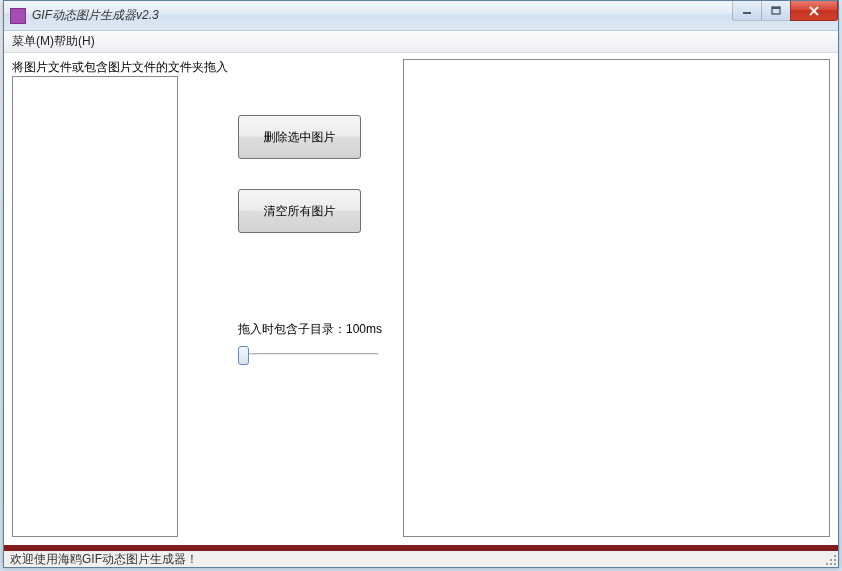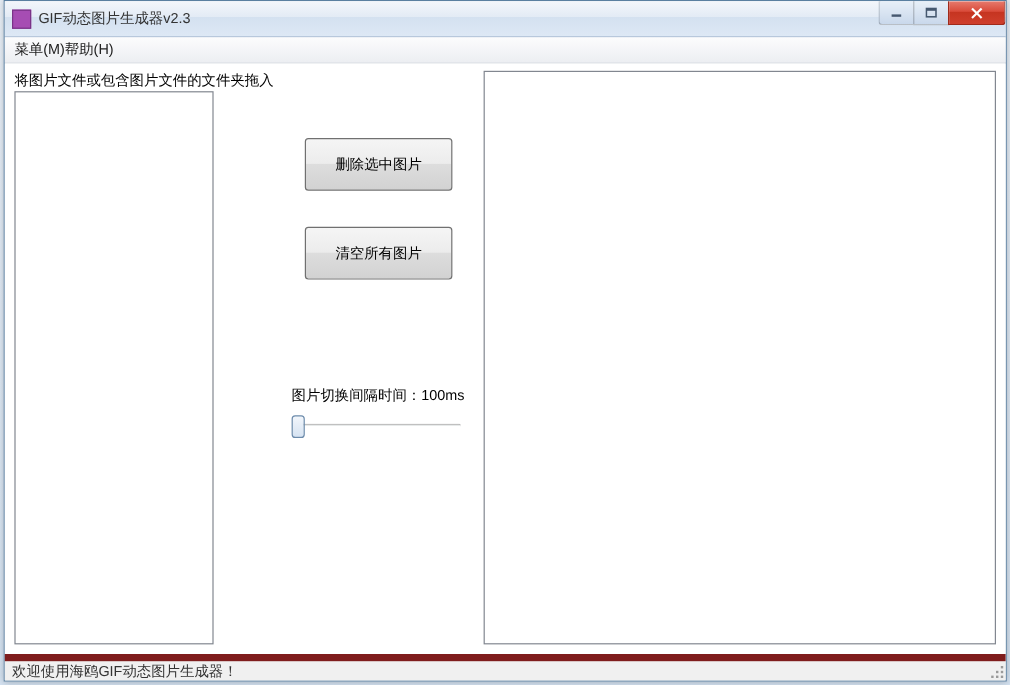--- a/index.html
+++ b/index.html
@@ -23,20 +23,21 @@
   }
   
   .titlebar {
     height: 30px;
     background: linear-gradient(to bottom, #f3f6fb 0%, #e3ebf5 45%, #d4e1f0 46%, #dde8f5 100%);
     border-bottom: 1px solid #b8c8dc;
     display: flex;
     align-items: center;
     padding-left: 6px;
     position: relative;
+    font-style: italic;
   }
   .app-icon {
     width: 16px; height: 16px;
     background: #a64db3;
     border: 1px solid #7a3387;
     margin-right: 6px;
     display: inline-block;
   }
   .title-text {
     color: #333;
@@ -116,21 +117,21 @@
     width: 166px;
     flex: 1;
     border: 1px solid #828790;
     background: #fff;
   }
   .middle-col {
     width: 155px;
     padding-top: 56px;
     display: flex;
     flex-direction: column;
-    align-items: center;
+    align-items: flex-start;
   }
   .aero-btn {
     width: 123px;
     height: 44px;
     border: 1px solid #707070;
     border-radius: 3px;
     background: linear-gradient(to bottom, #f5f5f5 0%, #ececec 48%, #dddddd 50%, #d2d2d2 100%);
     color: #000;
     font-size: 12px;
     cursor: default;
@@ -242,21 +243,21 @@
 
       <div class="middle-col">
         <button class="aero-btn">
           <span>删除选中图片</span>
         </button>
         <div class="gap-1"></div>
         <button class="aero-btn">
           <span>清空所有图片</span>
         </button>
         <div class="gap-big"></div>
-        <div class="interval-label">图片切换间隔时间：100ms</div>
+        <div class="interval-label">拖入时包含子目录：100ms</div>
         <div class="slider">
           <div class="slider-track"></div>
           <div class="slider-thumb"></div>
         </div>
       </div>
 
       <div class="preview"></div>
     </div>
   </div>
 

